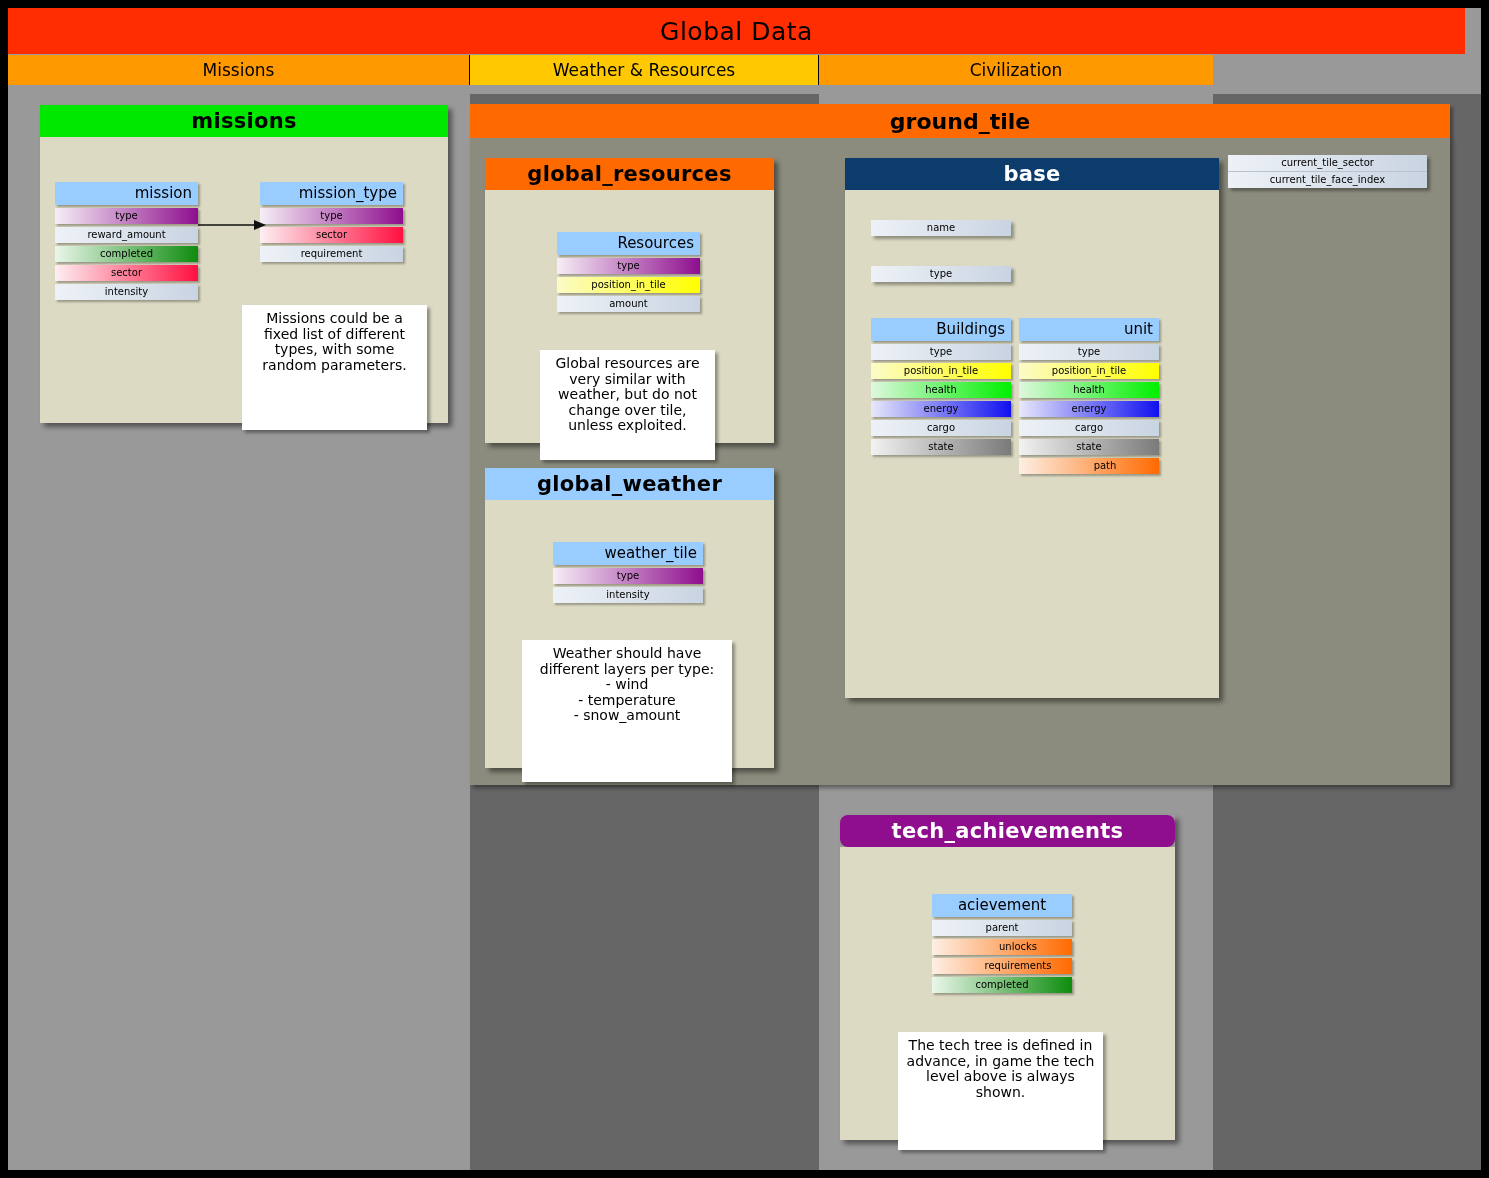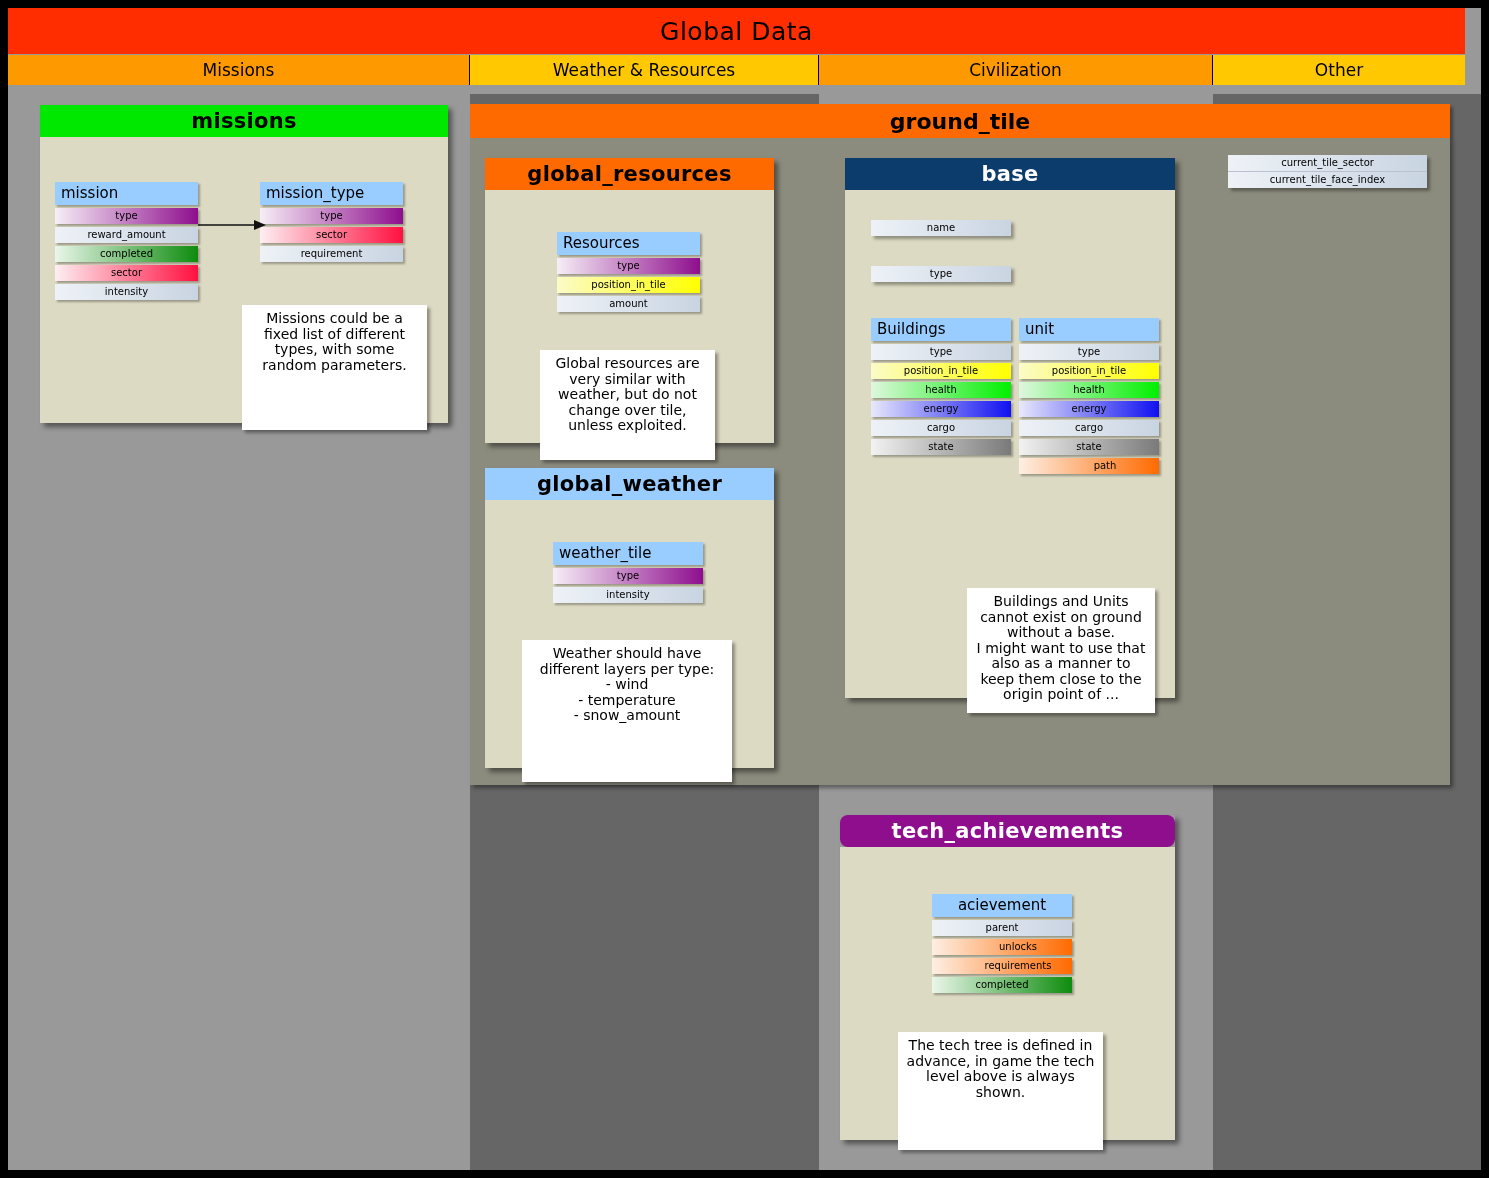--- a/index.html
+++ b/index.html
@@ -51,21 +51,21 @@
   .card-head{
     height:32px;display:flex;align-items:center;justify-content:center;
     font-size:21px;font-weight:bold;letter-spacing:.3px;
   }
   .card-body{background:#DCDAC2;width:100%;box-sizing:border-box;}
 
   
   .entity{position:absolute;}
   .ent-head{
     background:#99CCFF;color:#000;font-size:15px;
-    text-align:left;padding:2px 6px 3px 6px;box-sizing:border-box;
+    text-align:right;padding:2px 6px 3px 6px;box-sizing:border-box;
     box-shadow:2px 2px 2px rgba(0,0,0,.3);
   }
   .attr{
     font-size:10px;color:#000;text-align:center;
     padding:2px 4px 3px 4px;box-sizing:border-box;
     margin-top:3px;
     box-shadow:2px 2px 2px rgba(0,0,0,.3);
   }
   .a-plain { background:linear-gradient(to right,#EEF2F7 0%,#C9D4E2 100%); }
   .a-purple{ background:linear-gradient(to right,#F6EEF6 0%,#8E0E8E 100%); }
@@ -117,23 +117,20 @@
 <div class="tab-strip">
   <div class="tab" style="width:462px;background:#FF9900;">
     <span>Missions</span>
   </div>
   <div class="tab" style="width:349px;background:#FFC800;">
     <span>Weather &amp; Resources</span>
   </div>
   <div class="tab" style="width:394px;background:#FF9900;">
     <span>Civilization</span>
   </div>
-  <div class="tab" style="width:252px;background:#FFC800;">
-    <span>Other</span>
-  </div>
 </div>
 
 <div class="card" style="left:40px; top:105px; width:408px; height:318px;">
   <div class="card-head" style="background:#00E800;color:#000;">missions</div>
   <div class="card-body" style="height:286px;position:relative;">
 
     <div class="entity" style="left:15px; top:45px; width:143px;">
       <div class="ent-head">mission</div>
       <div class="attr a-purple">type</div>
       <div class="attr a-plain">reward_amount</div>
@@ -179,21 +176,21 @@
       <div class="attr a-purple">type</div>
       <div class="attr a-plain">intensity</div>
     </div>
     <div class="note" style="left:37px; top:140px; width:210px; height:142px;">Weather should have different layers per type:
 - wind
 - temperature
 - snow_amount</div>
   </div>
 </div>
 
-<div class="card" style="left:845px; top:158px; width:330px; height:540px;">
+<div class="card" style="left:845px; top:158px; width:374px; height:540px;">
   <div class="card-head" style="background:#0B3C6B;color:#FFF;">base</div>
   <div class="card-body" style="height:508px;position:relative;">
 
     <div class="loose" style="left:26px; top:30px; width:140px;">
       <div class="attr a-plain">name</div>
     </div>
     <div class="loose" style="left:26px; top:76px; width:140px;">
       <div class="attr a-plain">type</div>
     </div>
 
@@ -211,22 +208,20 @@
       <div class="ent-head">unit</div>
       <div class="attr a-plain">type</div>
       <div class="attr a-yellow">position_in_tile</div>
       <div class="attr a-lime">health</div>
       <div class="attr a-blue">energy</div>
       <div class="attr a-plain">cargo</div>
       <div class="attr a-gray">state</div>
       <div class="attr a-orange">path</div>
     </div>
 
-    <div class="note" style="left:122px; top:398px; width:188px; height:125px;">Buildings and Units cannot exist on ground without a base.
-I might want to use that also as a manner to keep them close to the origin point of ...</div>
   </div>
 </div>
 
 <div class="card" style="left:840px; top:815px; width:335px; height:325px;">
   <div class="card-head" style="background:#8E0E8E;color:#FFF;border-radius:8px;">tech_achievements</div>
   <div class="card-body" style="height:293px;position:relative;">
     <div class="entity" style="left:92px; top:47px; width:140px;">
       <div class="ent-head" style="text-align:center;">acievement</div>
       <div class="attr a-plain">parent</div>
       <div class="attr a-orange">unlocks</div>

